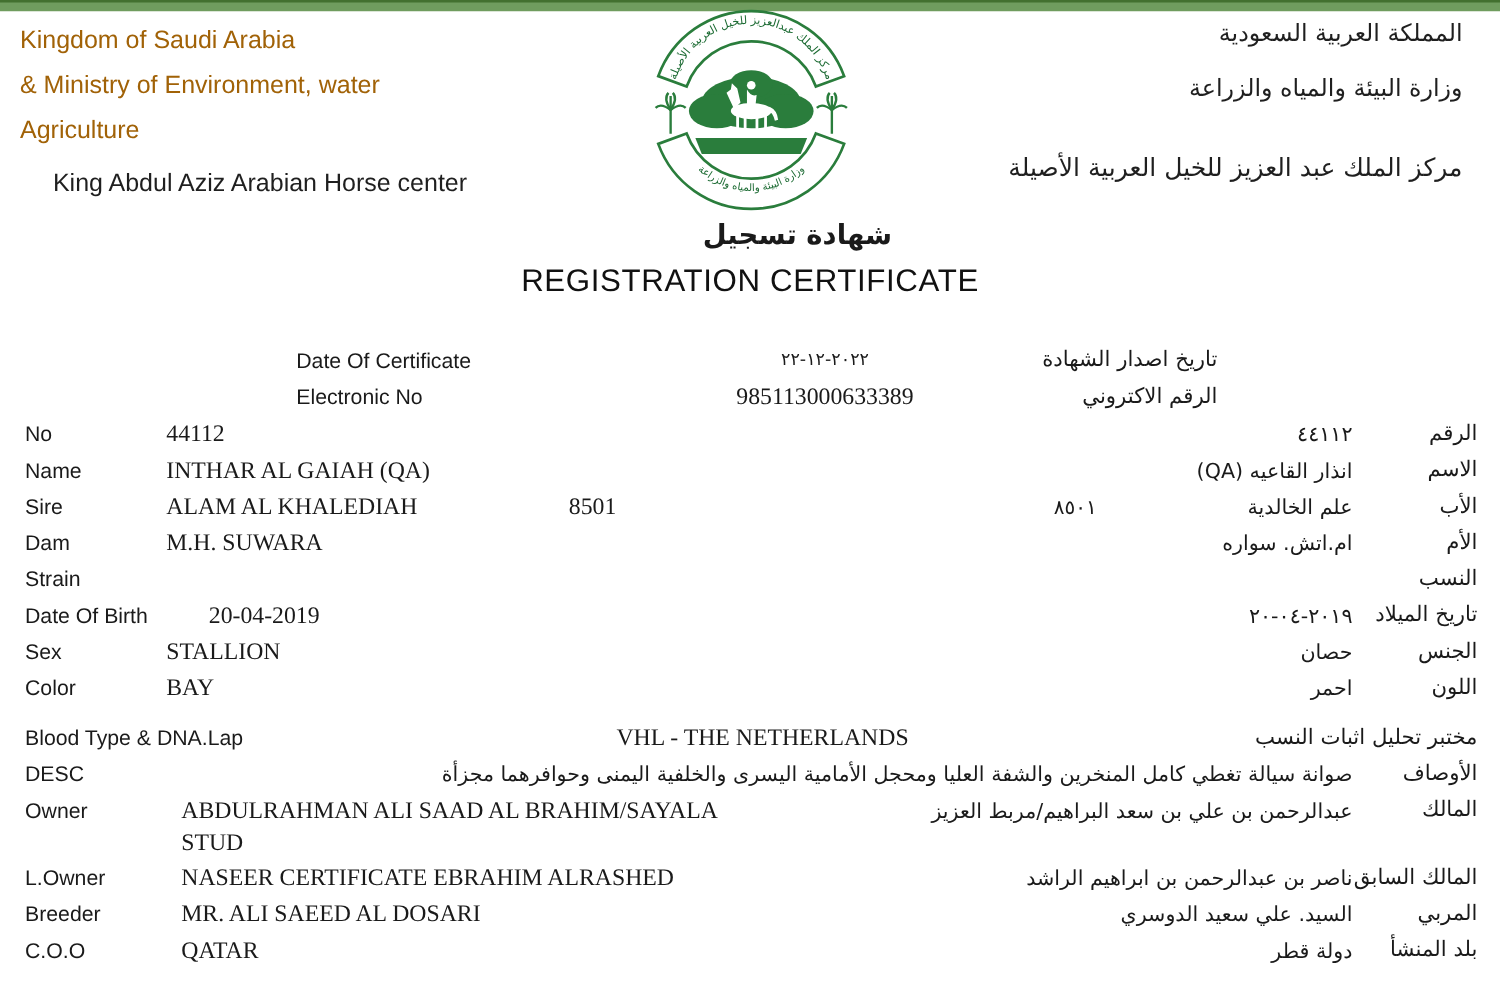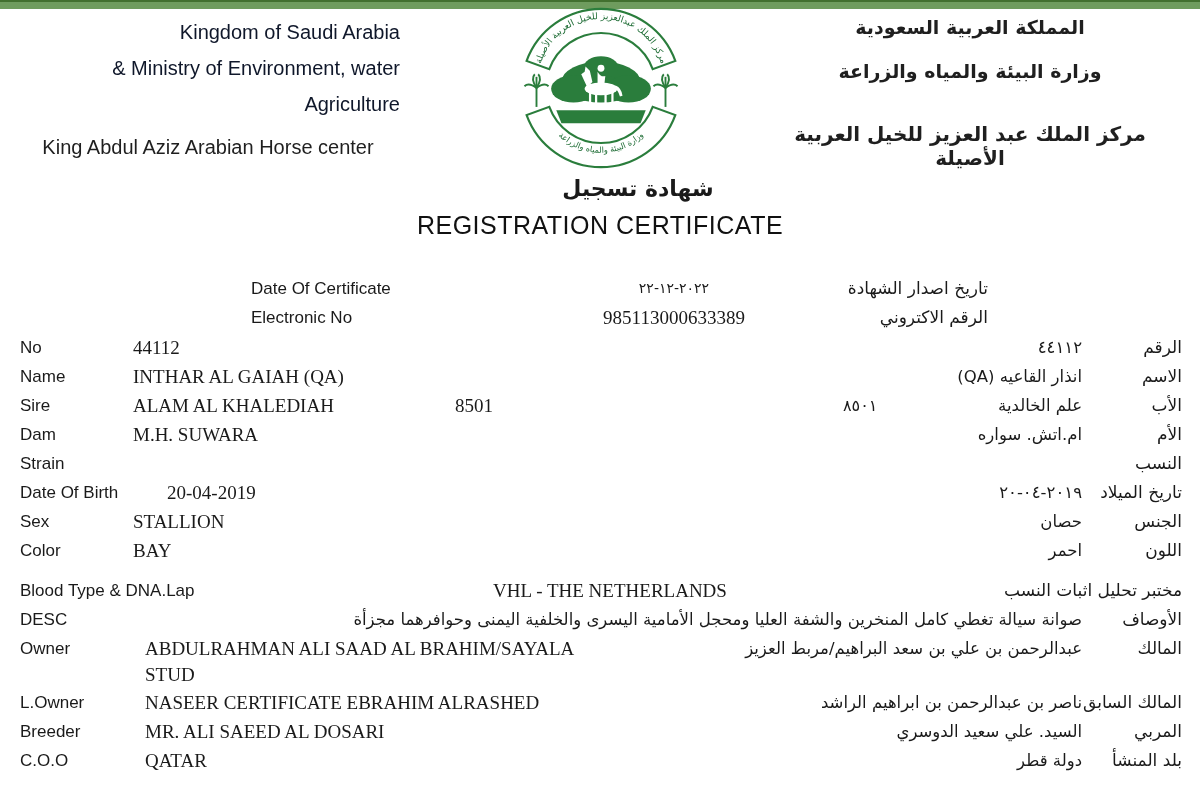--- a/index.html
+++ b/index.html
@@ -1,38 +1,38 @@
 <!DOCTYPE html>
 <html><head>
 <meta charset="utf-8">
 <style>
   html,body{margin:0;padding:0;background:#fff;}
   .page{position:relative;width:1200px;height:800px;background:#ffffff;overflow:hidden;
         font-family:"Liberation Sans",sans-serif;color:#1a1a1a;}
   .topbar{position:absolute;top:0;left:0;right:0;height:7px;background:#6f9c5e;border-top:2px solid #42702f;}
 
   
-  .hdr-left{position:absolute;top:14px;left:16px;width:384px;text-align:right;
-            font-size:20px;line-height:36px;color:#0f172a;}
+  .hdr-left{position:absolute;top:14px;left:16px;width:384px;text-align:left;
+            font-size:20px;line-height:36px;color:#a16207;}
   .hdr-org{position:absolute;top:136px;left:16px;width:384px;text-align:center;font-size:20px;color:#1f1f1f;}
   .ar{font-family:"DejaVu Sans",sans-serif;direction:rtl;}
-  .ar-line{position:absolute;right:30px;width:400px;text-align:center;font-size:19px;color:#1f1f1f;font-weight:bold;}
+  .ar-line{position:absolute;right:30px;width:400px;font-size:19px;color:#1f1f1f;}
   .ar-l1{top:16px;}
   .ar-l2{top:60px;}
   .ar-l3{top:122px;font-size:20px;}
 
   .logo{position:absolute;top:2px;left:515px;}
 
   .title-ar{position:absolute;top:176px;left:0;width:1200px;text-align:center;
             font-size:22px;font-weight:bold;padding-left:38px;}
   .title-en{position:absolute;top:211px;left:0;width:1200px;text-align:center;
             font-size:25px;letter-spacing:0.5px;color:#111;}
 
   
-  .cert{position:absolute;top:274px;left:14px;width:992px;}
+  .cert{position:absolute;top:274px;left:0;width:992px;}
   .crow{position:relative;height:29px;line-height:29px;}
   .clbl{position:absolute;left:237px;font-size:17px;}
   .cval{position:absolute;left:420px;width:480px;text-align:center;
         font-family:"Liberation Serif",serif;font-size:19px;}
   .cval.ar{font-family:"DejaVu Sans",sans-serif;font-size:14px;}
   .clar{position:absolute;right:18px;font-size:17px;white-space:nowrap;}
 
   
   .fields{position:absolute;top:333px;left:0;width:1200px;}
   .frow{position:relative;height:29px;line-height:29px;}

